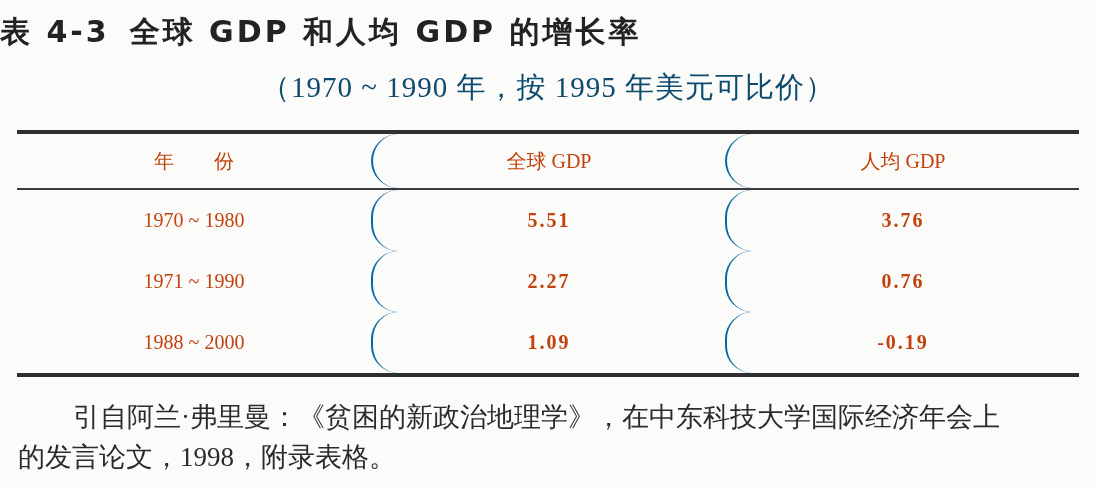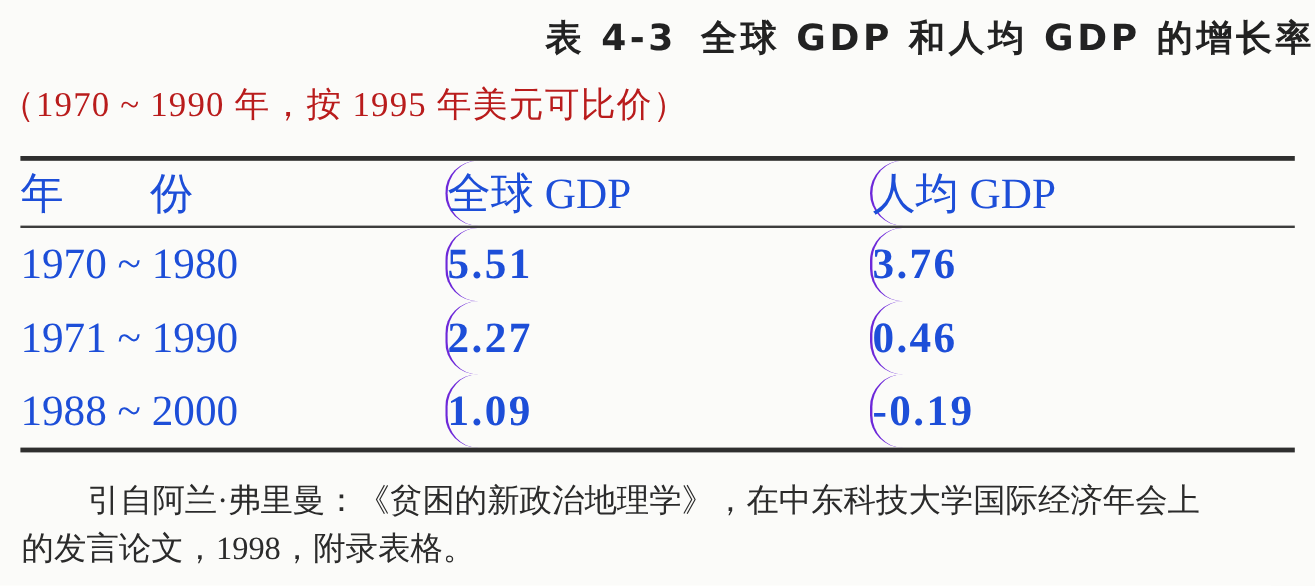--- a/index.html
+++ b/index.html
@@ -7,49 +7,49 @@
   .page {
     width: 1096px;
     height: 488px;
     background: #fbfbf9;
     color: #2a2a2a;
     font-family: "Liberation Serif", "DejaVu Serif", serif;
     overflow: hidden;
   }
   .title {
     padding-top: 12px;
-    text-align: right;
+    text-align: left;
     font-family: "DejaVu Sans", "Liberation Sans", sans-serif;
     font-weight: bold;
     font-size: 30px;
     letter-spacing: 3px;
     color: #222;
   }
   .title .gap { display: inline-block; width: 20px; }
   .subtitle {
     margin-top: 15px;
-    text-align: left;
+    text-align: center;
     font-size: 29px;
     letter-spacing: 1px;
-    color: #b91c1c;
+    color: #0c4a6e;
   }
   .tbl {
     margin: 22px 17px 0 17px;
     border-top: 4px solid #2f2f2f;
     border-bottom: 4px solid #2f2f2f;
   }
   .tbl-row { display: flex; }
   .tbl-cell {
     flex: 1 1 33.333%;
-    text-align: left;
-    font-size: 36px;
-    color: #1d4ed8;
+    text-align: center;
+    font-size: 20px;
+    color: #c2410c;
     white-space: pre;
   }
-  .tbl-cell.mid-border { border-left: 2px solid #6d28d9; border-radius: 27px; }
+  .tbl-cell.mid-border { border-left: 2px solid #0369a1; border-radius: 27px; }
   .header-row .tbl-cell { height: 54px; line-height: 54px; }
   .header-row { border-bottom: 2px solid #3d3d3d; }
   .data-row .tbl-cell { height: 61px; line-height: 61px; }
   .num { letter-spacing: 2px; font-weight: bold; }
   .footnote {
     margin: 20px 16px 0 18px;
     font-size: 27px;
     line-height: 40px;
     color: #2b2b2b;
   }
@@ -75,21 +75,21 @@
 
     <div class="tbl-row data-row">
       <div class="tbl-cell">1970 ~ 1980</div>
       <div class="tbl-cell mid-border num">5.51</div>
       <div class="tbl-cell mid-border num">3.76</div>
     </div>
 
     <div class="tbl-row data-row">
       <div class="tbl-cell">1971 ~ 1990</div>
       <div class="tbl-cell mid-border num">2.27</div>
-      <div class="tbl-cell mid-border num">0.46</div>
+      <div class="tbl-cell mid-border num">0.76</div>
     </div>
 
     <div class="tbl-row data-row">
       <div class="tbl-cell">1988 ~ 2000</div>
       <div class="tbl-cell mid-border num">1.09</div>
       <div class="tbl-cell mid-border num">-0.19</div>
     </div>
   </div>
 
   <div class="footnote">

